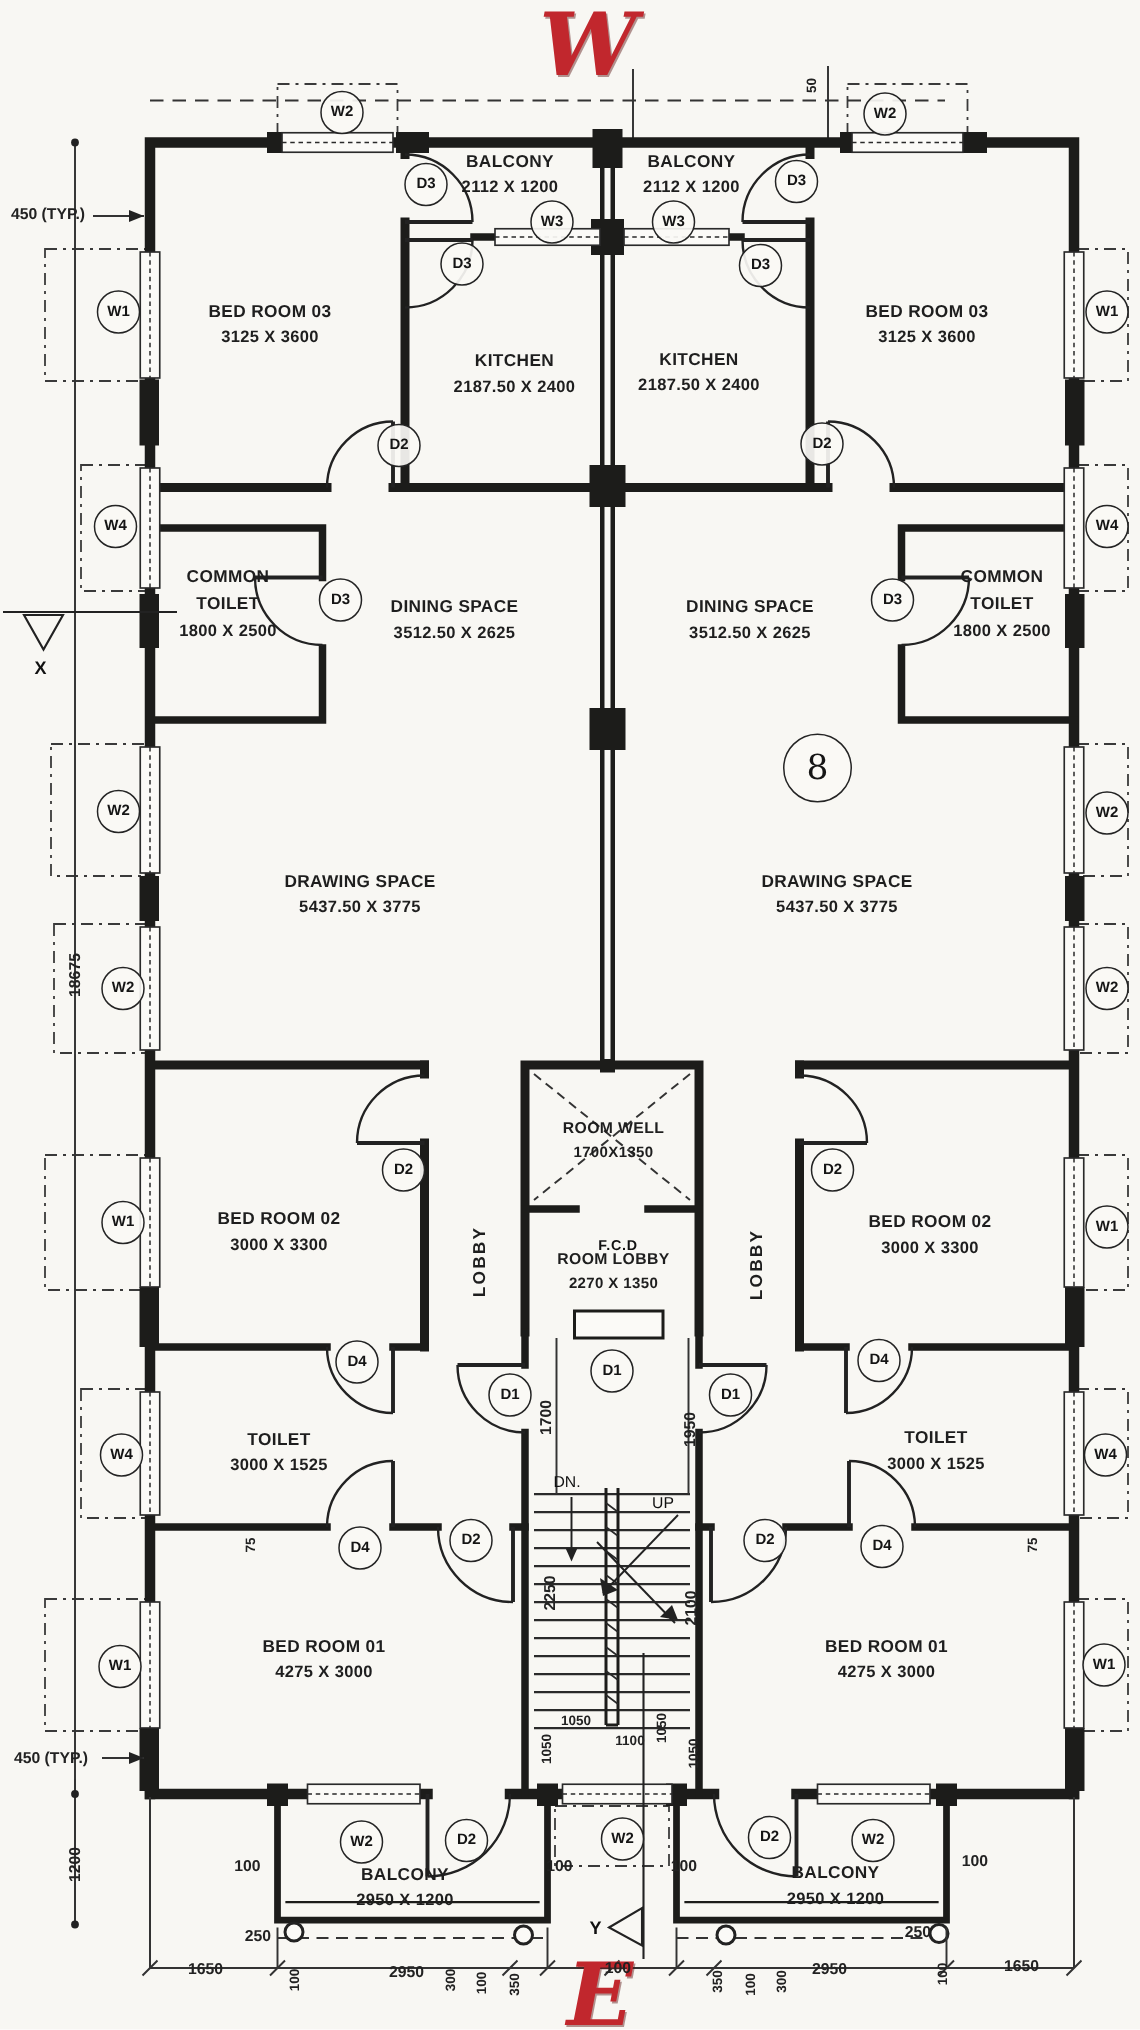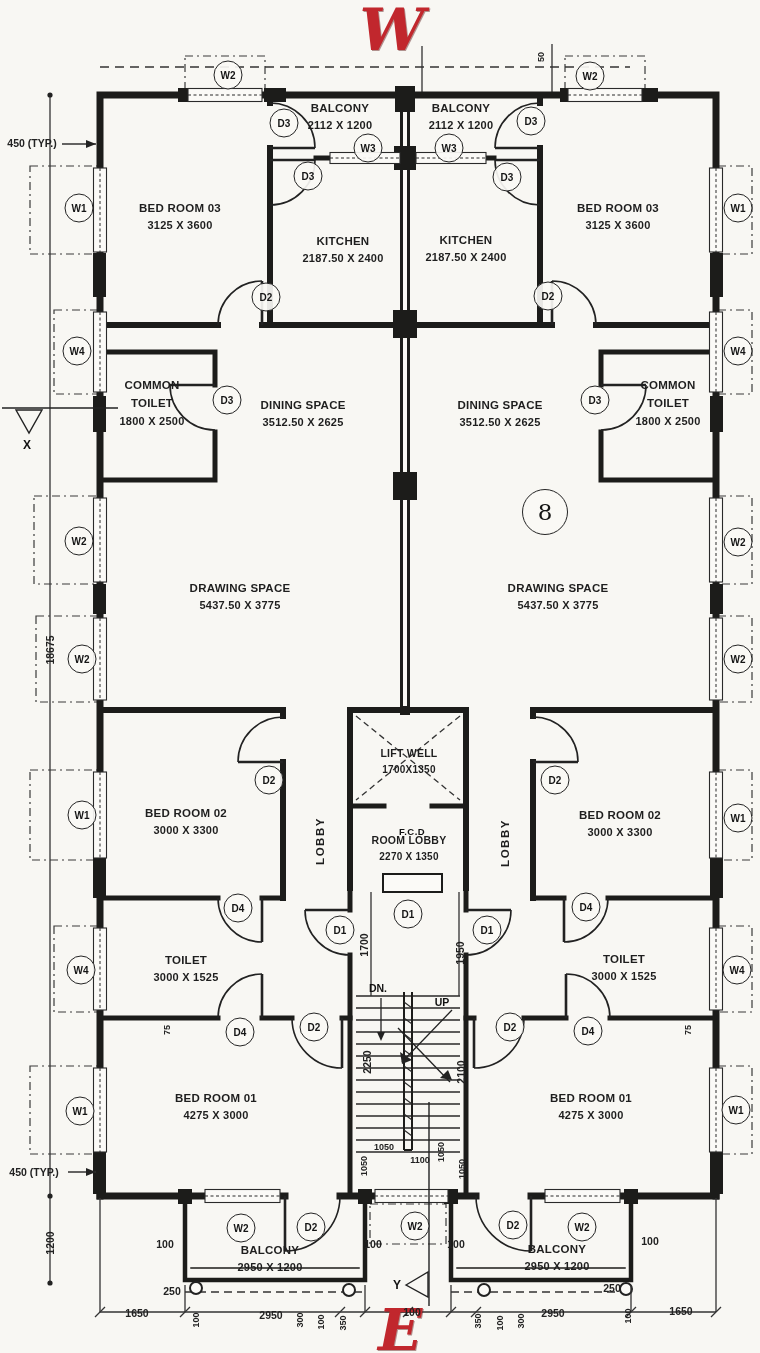--- a/index.html
+++ b/index.html
@@ -14,21 +14,21 @@
          font-size:10px;font-weight:700;color:#151515;transform:translate(-50%,-50%);box-sizing:border-box;}
   .cmark.big{width:46px;height:46px;font-size:23px;font-weight:400;font-family:"DejaVu Serif",serif;}
   .dlabel{position:absolute;transform:translate(-50%,-50%);font-size:10.5px;font-weight:700;
           color:#222;white-space:nowrap;}
   .dlabel.rot{transform:translate(-50%,-50%) rotate(-90deg);}
   .dlabel.sm{font-size:9px;}
   .vlabel{position:absolute;transform:translate(-50%,-50%) rotate(-90deg);font-size:11.5px;
           font-weight:700;letter-spacing:1.5px;color:#1e1e1e;}
   .fcd{position:absolute;transform:translate(-50%,-50%);font-size:9.5px;font-weight:700;color:#111;
        letter-spacing:.5px;}
-  .stairlbl{position:absolute;transform:translate(-50%,-50%);font-size:10.5px;font-weight:700;color:#111;}
+  .stairlbl{position:absolute;transform:translate(-50%,-50%);font-size:10.5px;font-weight:400;color:#111;}
   .compass{position:absolute;transform:translate(-50%,-50%);font-family:"DejaVu Serif",serif;
            font-style:italic;font-weight:700;font-size:58px;color:#c1272d;
            text-shadow:1px 1px 0 rgba(90,20,20,.45);}
   .seclbl{position:absolute;transform:translate(-50%,-50%);font-size:12px;font-weight:700;color:#111;}
 </style>
 </head>
 <body>
 
 <div class="canvas">
 
@@ -266,21 +266,21 @@
 </div>
 <div class="rlabel" style="left:240px;top:597px">
   <div>DRAWING SPACE</div>
       <div class="dims">5437.50 X 3775</div>
 </div>
 <div class="rlabel" style="left:558px;top:597px">
   <div>DRAWING SPACE</div>
       <div class="dims">5437.50 X 3775</div>
 </div>
 <div class="rlabel" style="left:409px;top:761px;font-size:10.5px">
-  <div>LIFT WELL</div>
+  <div>ROOM WELL</div>
       <div class="dims" style="font-size:10px">1700X1350</div>
 </div>
 <div class="rlabel" style="left:409px;top:848px;font-size:10.5px">
   <div>ROOM LOBBY</div>
       <div class="dims" style="font-size:10px">2270 X 1350</div>
 </div>
 <div class="fcd" style="left:412px;top:831px">F.C.D</div>
 <div class="vlabel" style="left:320px;top:841px">LOBBY</div>
 <div class="vlabel" style="left:505px;top:843px">LOBBY</div>
 <div class="rlabel" style="left:186px;top:822px">

